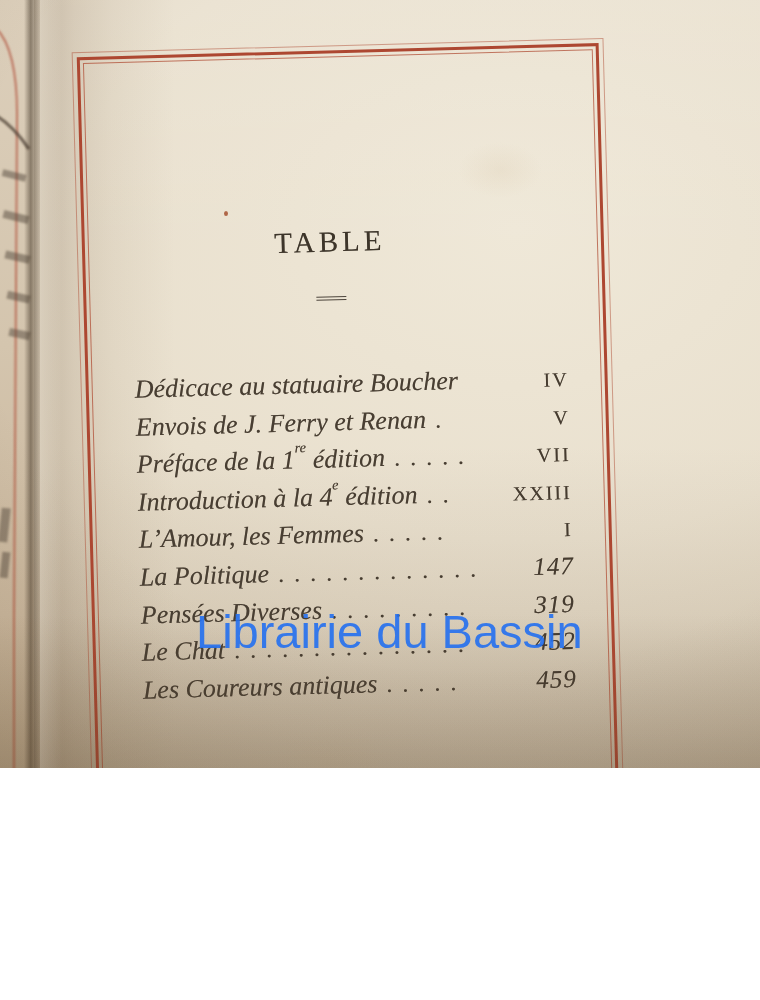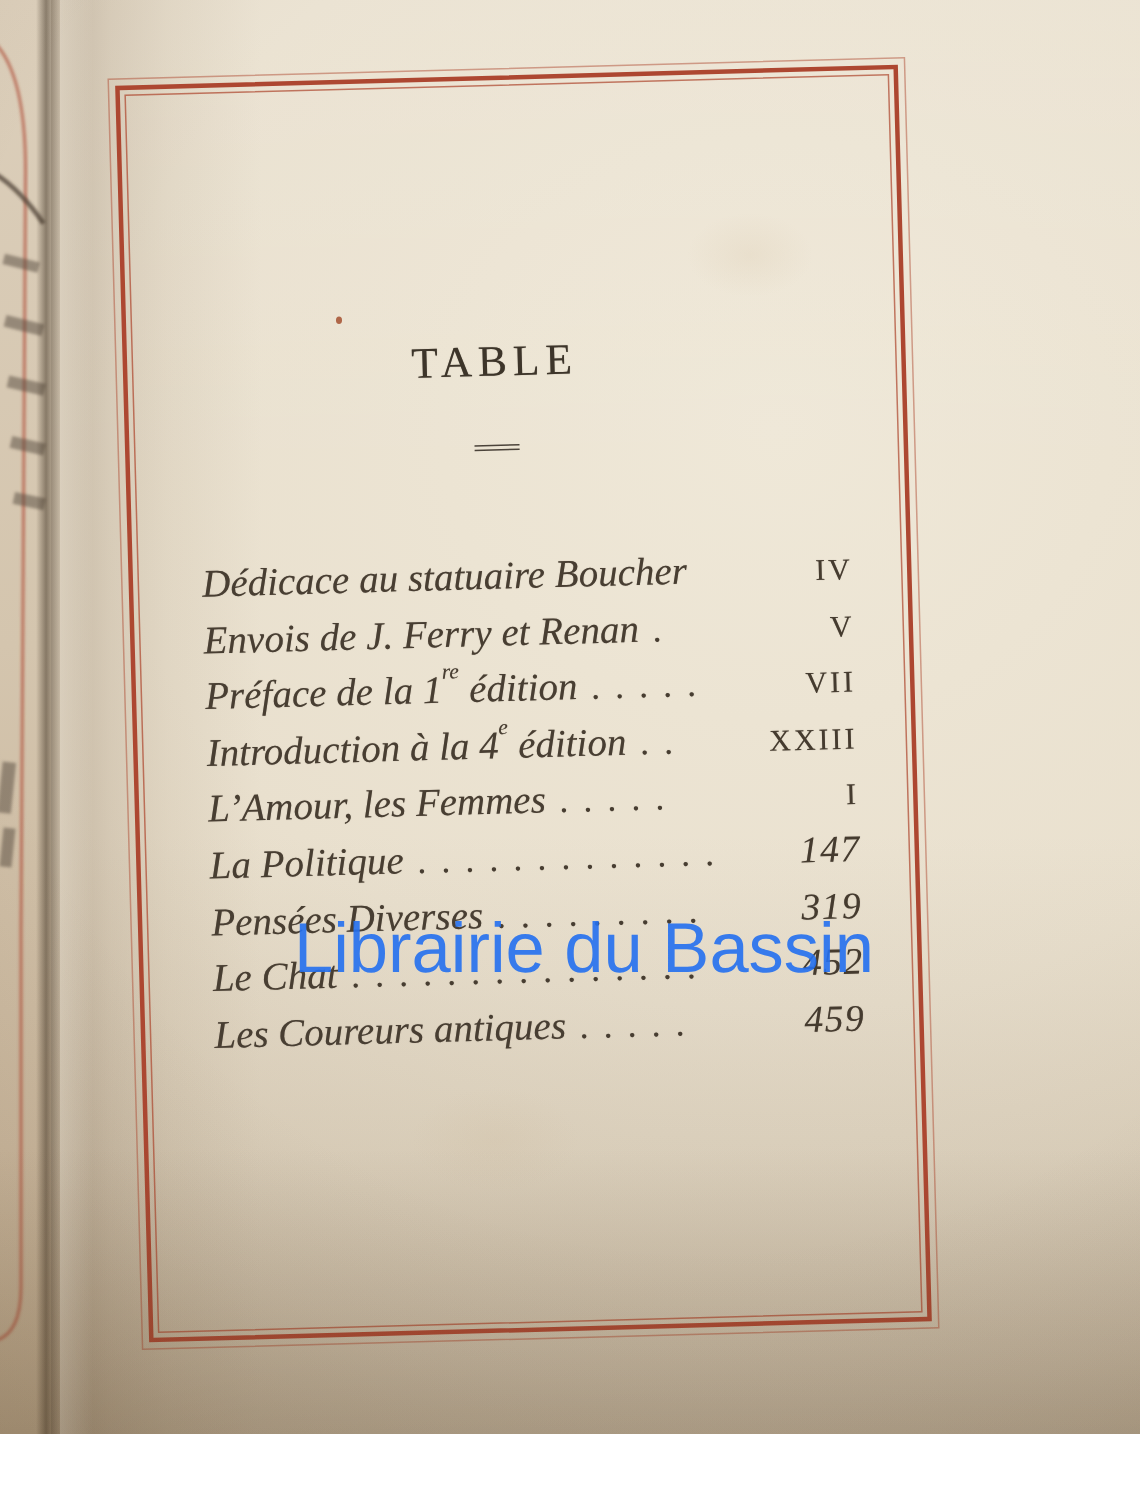--- a/index.html
+++ b/index.html
@@ -1,19 +1,19 @@
 <!DOCTYPE html>
 <html><head>
 <meta charset="utf-8">
 <style>
   html,body{margin:0;padding:0;}
   body{width:760px;height:1000px;overflow:hidden;font-family:"Liberation Serif","DejaVu Serif",serif;}
 
   .photo{
-    position:relative;width:760px;height:956px;overflow:hidden;
+    position:relative;width:760px;height:768px;overflow:hidden;
     background:
       radial-gradient(60px 40px at 500px 170px, rgba(210,190,158,0.18), rgba(0,0,0,0) 70%),
       radial-gradient(80px 50px at 330px 760px, rgba(200,178,145,0.14), rgba(0,0,0,0) 70%),
       linear-gradient(90deg, rgba(118,96,72,0.50) 0px, rgba(118,96,72,0.30) 40px, rgba(136,112,86,0.18) 74px, rgba(150,128,100,0.10) 112px, rgba(0,0,0,0) 175px),
       linear-gradient(180deg, rgba(255,255,255,0.10) 0%, rgba(0,0,0,0) 35%, rgba(0,0,0,0) 58%, rgba(96,74,48,0.10) 82%, rgba(96,74,48,0.20) 100%),
       radial-gradient(130% 90% at 68% 30%, #efe8d8 0%, #e9e0ce 45%, #e0d4bf 75%, #d2c2a7 100%);
   }
 
   
   .left-page{

